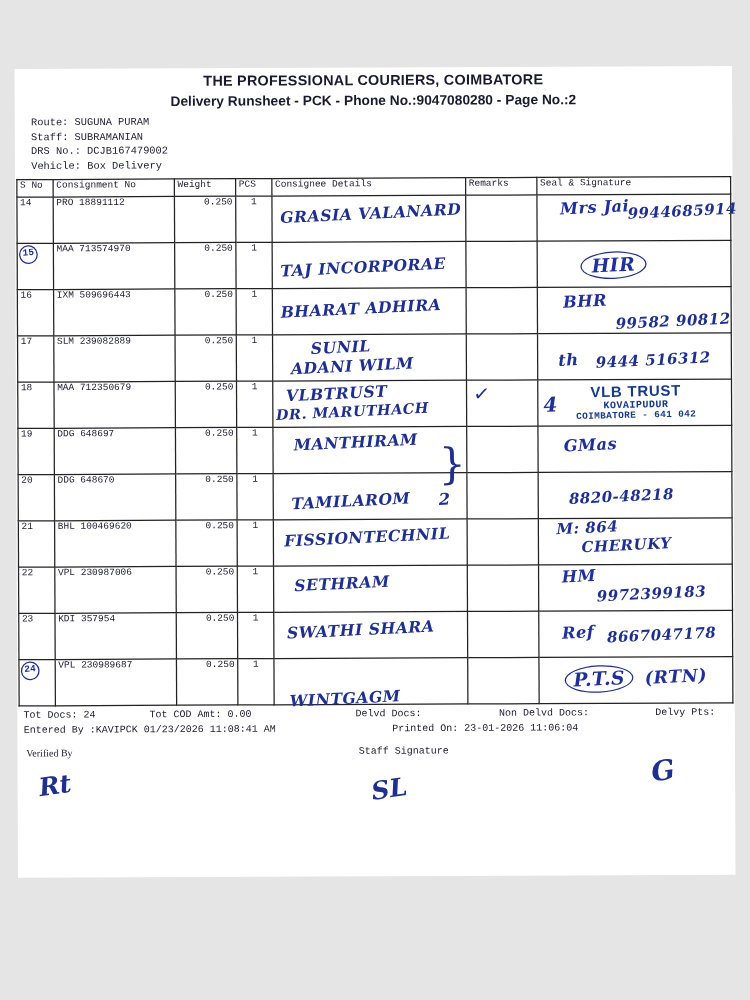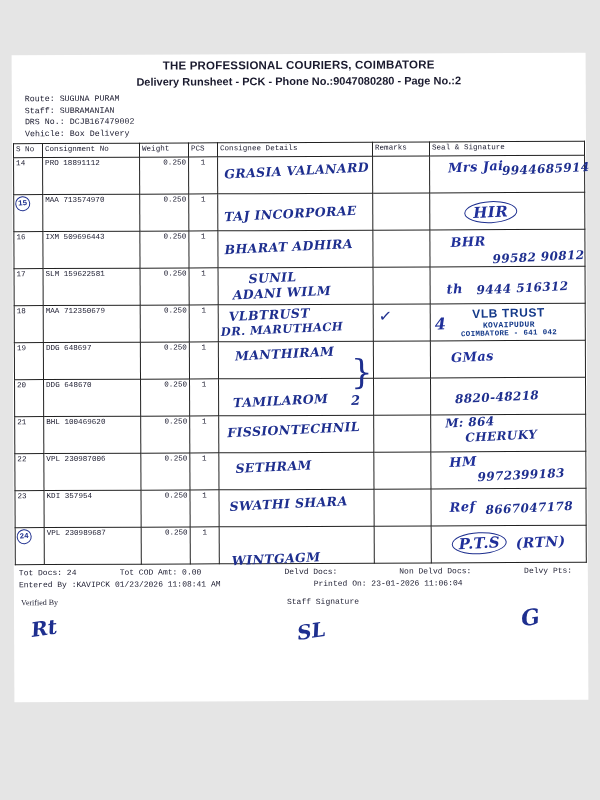--- a/index.html
+++ b/index.html
@@ -274,21 +274,21 @@
           </td>
           <td class="c-rem"></td>
           <td class="c-sig">
             <span class="hand sig" style="left:20px;top:4px;">BHR</span>
             <span class="hand sig num" style="left:62px;top:20px;">99582 90812</span>
           </td>
         </tr>
 
         <tr>
           <td class="c-sno"><span class="td-val">17</span></td>
-          <td class="c-cons"><span class="td-val">SLM 159622581</span></td>
+          <td class="c-cons"><span class="td-val">SLM 239082889</span></td>
           <td class="c-wt"><span class="td-val">0.250</span></td>
           <td class="c-pcs"><span class="td-val">1</span></td>
           <td class="c-det">
             <span class="hand det" style="left:30px;top:2px;">SUNIL</span>
             <span class="hand det2" style="left:14px;top:17px;">ADANI WILM</span>
           </td>
           <td class="c-rem"></td>
           <td class="c-sig">
             <span class="hand sig" style="left:16px;top:14px;">th</span>
             <span class="hand sig num" style="left:46px;top:14px;">9444 516312</span>

